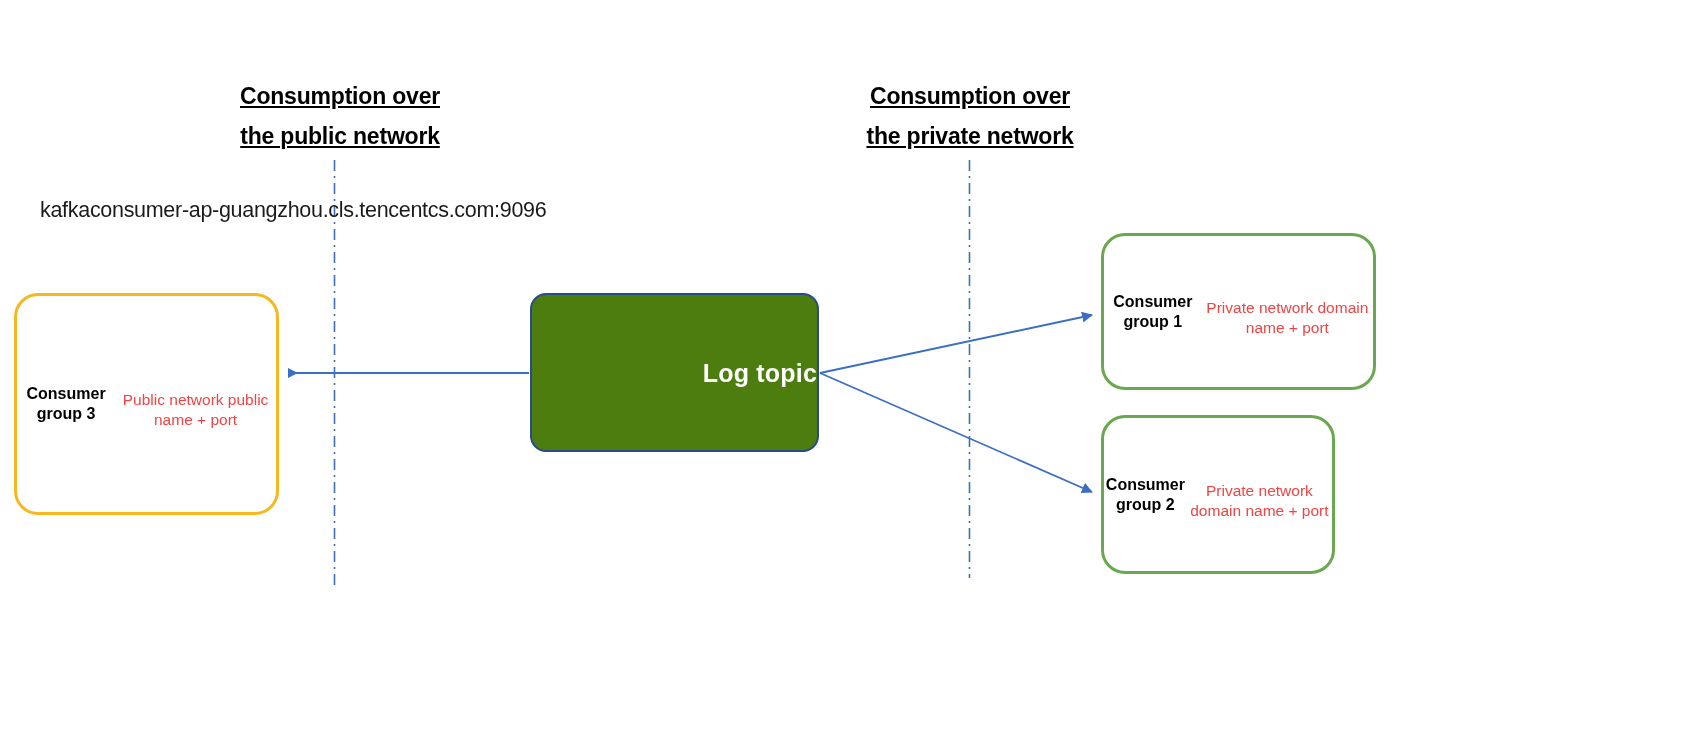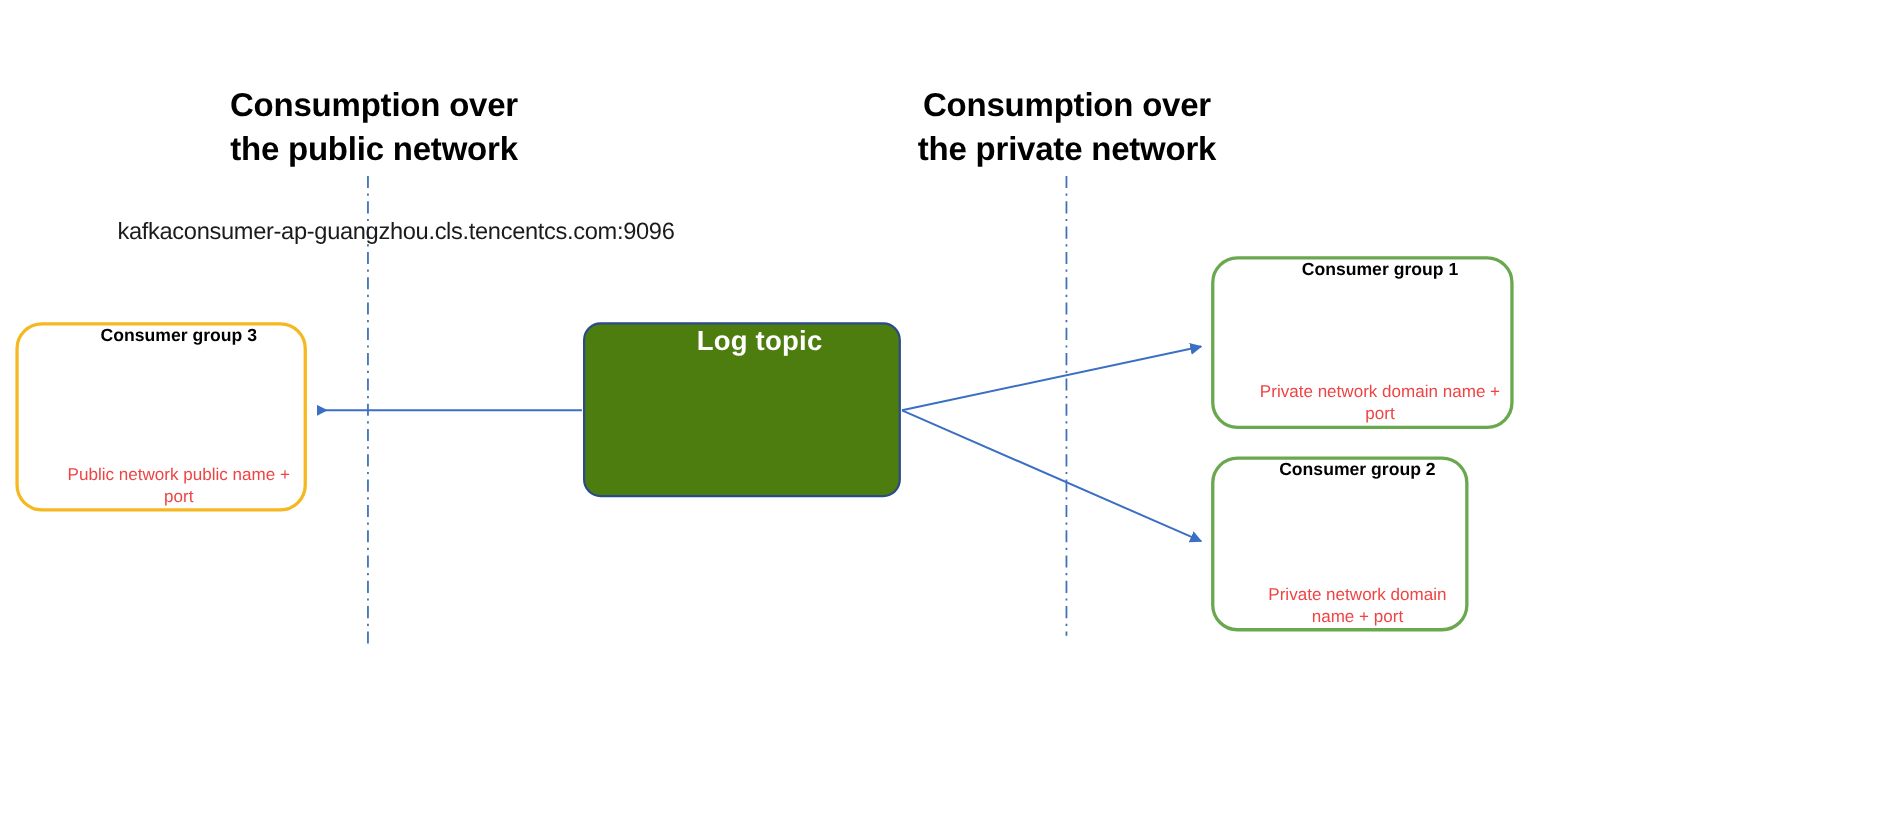--- a/index.html
+++ b/index.html
@@ -24,76 +24,74 @@
     position: absolute;
     left: 0;
     top: 0;
     width: 1708px;
     height: 754px;
     pointer-events: none;
   }
   
   .section-heading {
     position: absolute;
-    font-size: 30px;
+    font-size: 23px;
     font-weight: bold;
     line-height: 40px;
     letter-spacing: -0.2px;
     text-align: center;
     color: #000000;
     white-space: pre-line;
+    text-decoration: underline;
   }
   #heading-public  { left: 145px; top: 76px; width: 390px; }
   #heading-private { left: 775px; top: 76px; width: 390px; }
 
   
   .endpoint-label {
     position: absolute;
     font-size: 21.5px;
     font-weight: normal;
     line-height: 26px;
     letter-spacing: -0.3px;
     color: #1b1b1b;
-    text-align: center;
     white-space: nowrap;
   }
   #endpoint-public  { left: 40px;  top: 197px; width: 640px; }
   #endpoint-private { left: 820px; top: 197px; width: 660px; }
 
   
   .node {
     position: absolute;
     box-sizing: border-box;
     display: flex;
-    flex-direction: column;
     align-items: center;
-    justify-content: space-between;
+    justify-content: flex-end;
     text-align: center;
-    padding-left: 32px;
   }
   .node-title {
     font-size: 16px;
     font-weight: bold;
     line-height: 20px;
     color: #000000;
   }
   .node-sub {
     font-size: 15.5px;
     font-weight: normal;
     line-height: 20px;
     color: #ef4444;
     margin-top: 12px;
   }
 
   
   #node-consumer-group-3 {
     left: 14px;
     top: 293px;
     width: 265px;
-    height: 172px;
+    height: 222px;
     border: 3.5px solid #f5b820;
     border-radius: 24px;
     background: #ffffff;
   }
 
   
   .node-green {
     border: 3.5px solid #6aa84f;
     border-radius: 24px;
     background: #ffffff;

